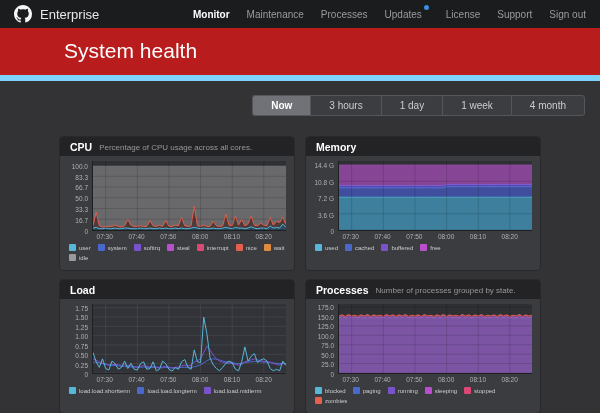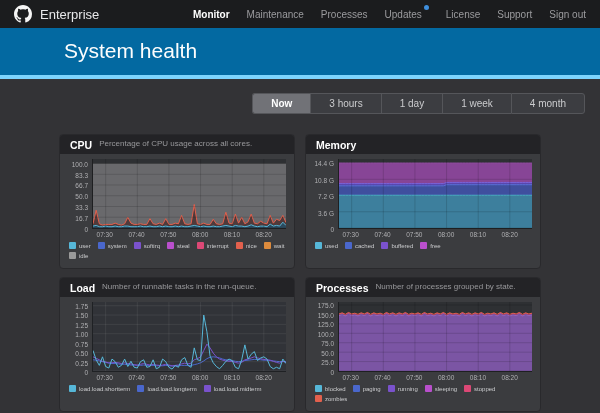--- a/index.html
+++ b/index.html
@@ -11,38 +11,38 @@
     justify-content:space-between;padding:0 14px;}
   .brand{display:flex;align-items:center;gap:8px;cursor:pointer;}
   .octo{width:18px;height:18px;display:inline-flex;}
   .brand-text{color:#e8e8ea;font-size:13px;}
   .nav{display:flex;gap:17px;align-items:center;}
   .nav-item{font-size:10px;color:#9b9b9e;cursor:pointer;position:relative;}
   .nav-item.active{color:#ffffff;font-weight:bold;}
   .nav-dot{display:inline-block;width:5px;height:5px;border-radius:50%;
     margin:-4px 0 0 2px;vertical-align:top;}
   
-  .title-section{background:#0369a1;border-bottom:4px solid #7dd3fc;
+  .title-section{background:#b91c1c;border-bottom:6px solid #7dd3fc;
     padding:11px 0 12px 64px;}
   .title-section h1{margin:0;font-size:21px;font-weight:normal;color:#fdfdfd;}
   
   .range-row{display:flex;justify-content:flex-end;padding:14px 15px 0 15px;}
   .range-group{display:flex;}
   .range-btn{font-family:inherit;font-size:10px;color:#cbccce;background:#3c3d41;
     border:1px solid #55565a;border-right-width:0;padding:4px 18px;cursor:pointer;}
   .range-btn:first-child{border-radius:3px 0 0 3px;}
   .range-btn:last-child{border-radius:0 3px 3px 0;border-right-width:1px;}
   .range-btn.active{background:#717277;color:#ffffff;font-weight:bold;}
   
   .grid{width:482px;margin:20px auto 0;display:grid;
     grid-template-columns:236px 236px;gap:8px 10px;}
   .panel{height:135px;background:#3b3c3f;border:1px solid #29292c;border-radius:4px;
     box-sizing:border-box;display:flex;flex-direction:column;overflow:hidden;}
   .panel-head{background:#232326;padding:4px 10px 3px;display:flex;
-    align-items:flex-start;gap:7px;flex:0 0 auto;}
+    align-items:center;gap:7px;flex:0 0 auto;}
   .panel-title{font-size:10.5px;font-weight:bold;color:#ffffff;white-space:nowrap;}
   .panel-desc{font-size:8px;color:#98989b;white-space:nowrap;overflow:hidden;}
   .panel-body{flex:1;padding:5px 8px 3px 6px;display:flex;flex-direction:column;min-height:0;}
   .chart{display:grid;grid-template-columns:26px 1fr;grid-template-rows:70px 11px;flex:0 0 auto;}
   .ylabels{grid-row:1;grid-column:1;position:relative;}
   .ylabel{position:absolute;right:4px;transform:translateY(-50%);
     font-size:6.5px;color:#b0b0b3;white-space:nowrap;}
   .plot{grid-row:1;grid-column:2;position:relative;
     border-left:1px solid rgba(0,0,0,0.35);border-bottom:1px solid rgba(0,0,0,0.35);}
   .plot svg{position:absolute;left:0;top:0;width:100%;height:100%;display:block;}
@@ -238,21 +238,20 @@
             <span class="legend-item">
               <span class="legend-swatch" style="background: rgb(185, 79, 204);"></span>
               <span class="legend-label">free</span>
             </span>
           </div>
         </div>
       </section>
       <section class="panel">
         <div class="panel-head">
           <span class="panel-title">Load</span>
-          <span class="panel-desc">Number of runnable tasks in the run-queue.</span>
         </div>
         <div class="panel-body">
           <div class="chart">
             <div class="ylabels">
               <div class="ylabel" style="top: 5.41%;">1.75</div>
               <div class="ylabel" style="top: 18.92%;">1.50</div>
               <div class="ylabel" style="top: 32.43%;">1.25</div>
               <div class="ylabel" style="top: 45.95%;">1.00</div>
               <div class="ylabel" style="top: 59.46%;">0.75</div>
               <div class="ylabel" style="top: 72.97%;">0.50</div>

